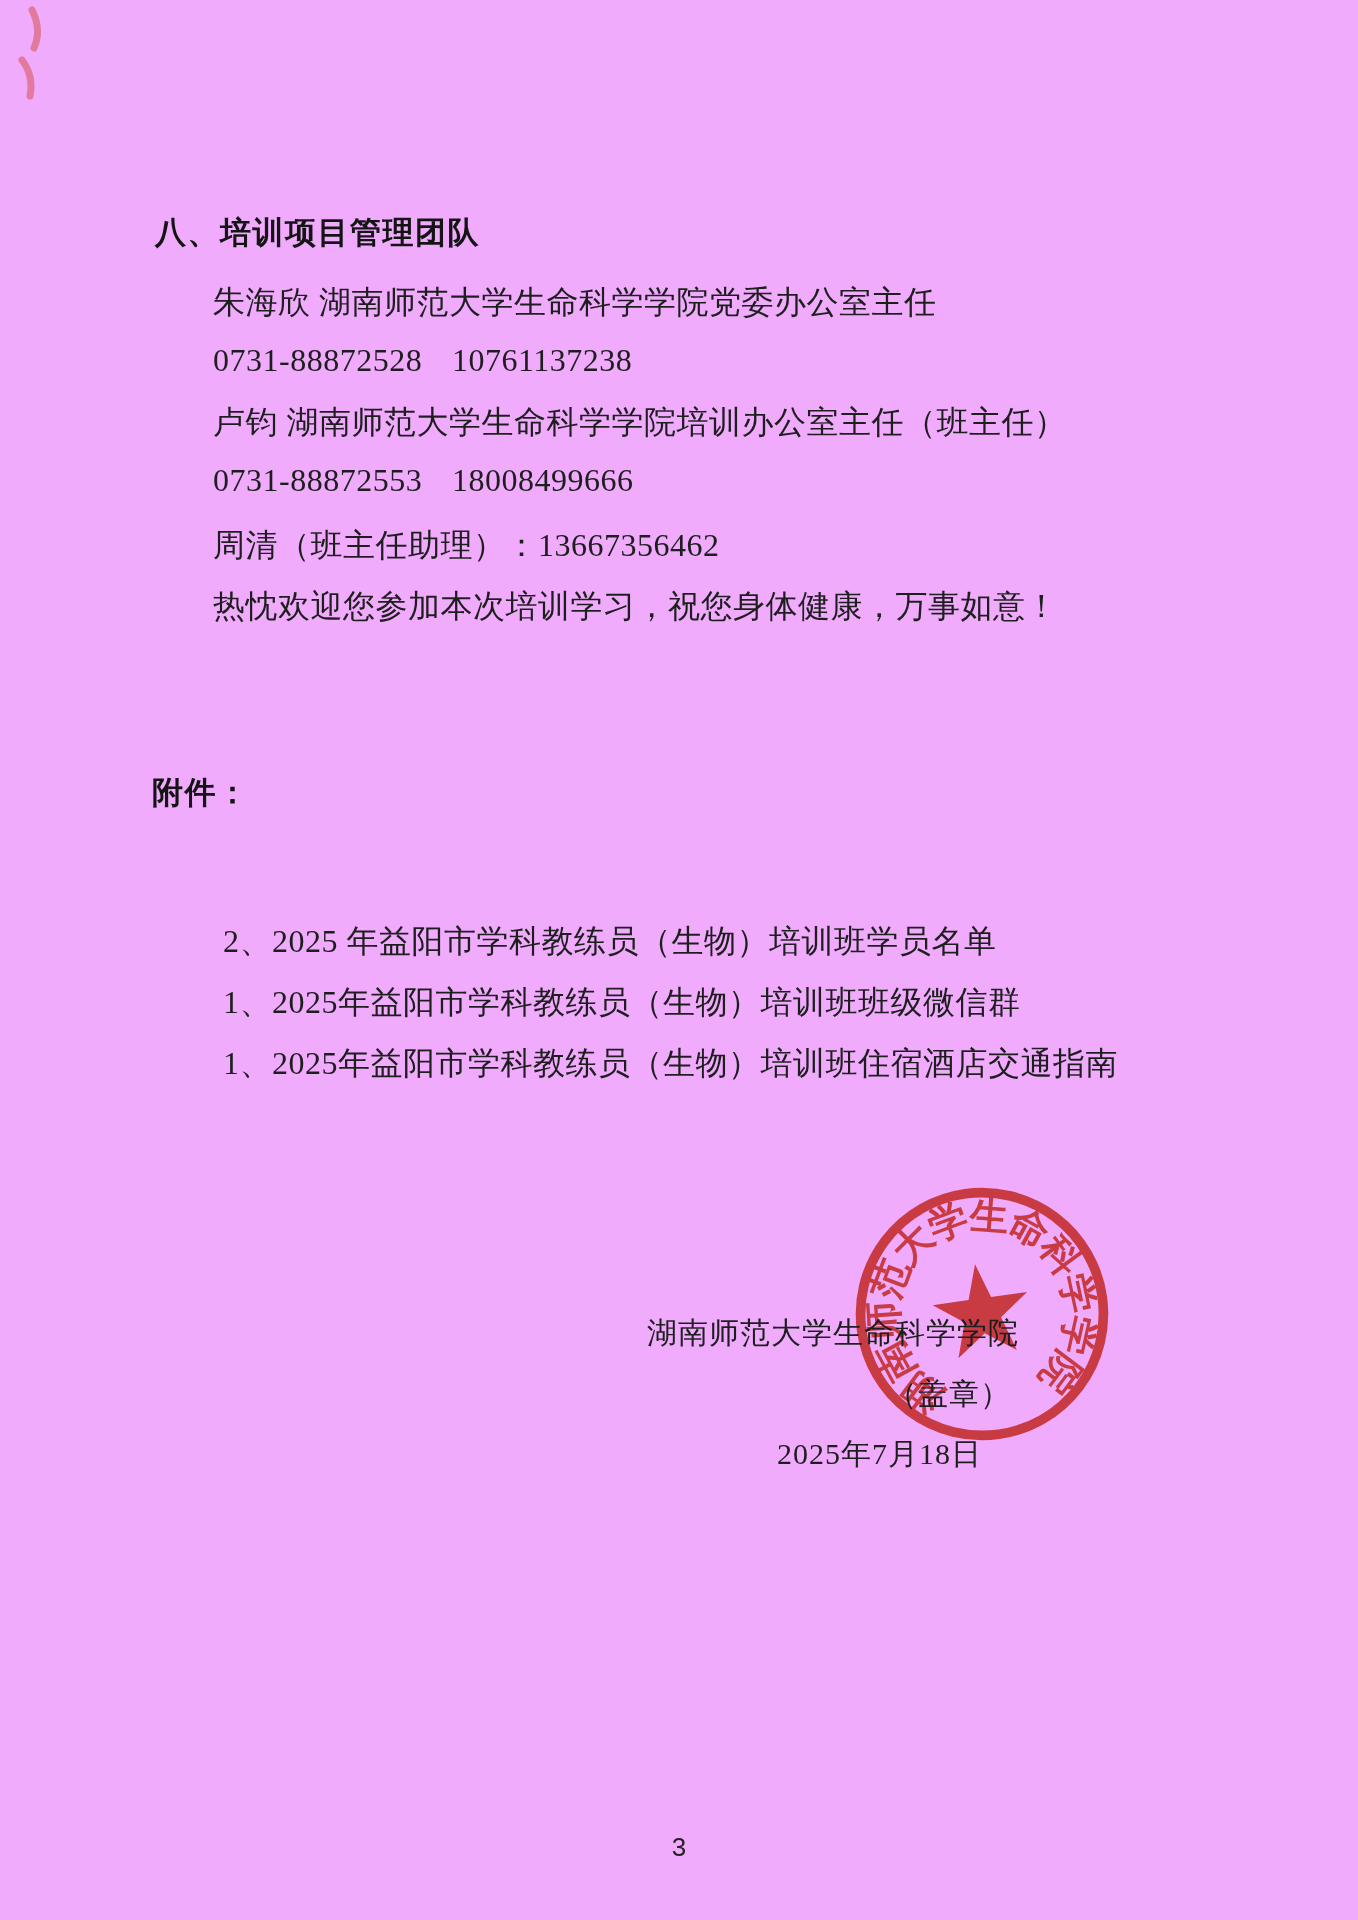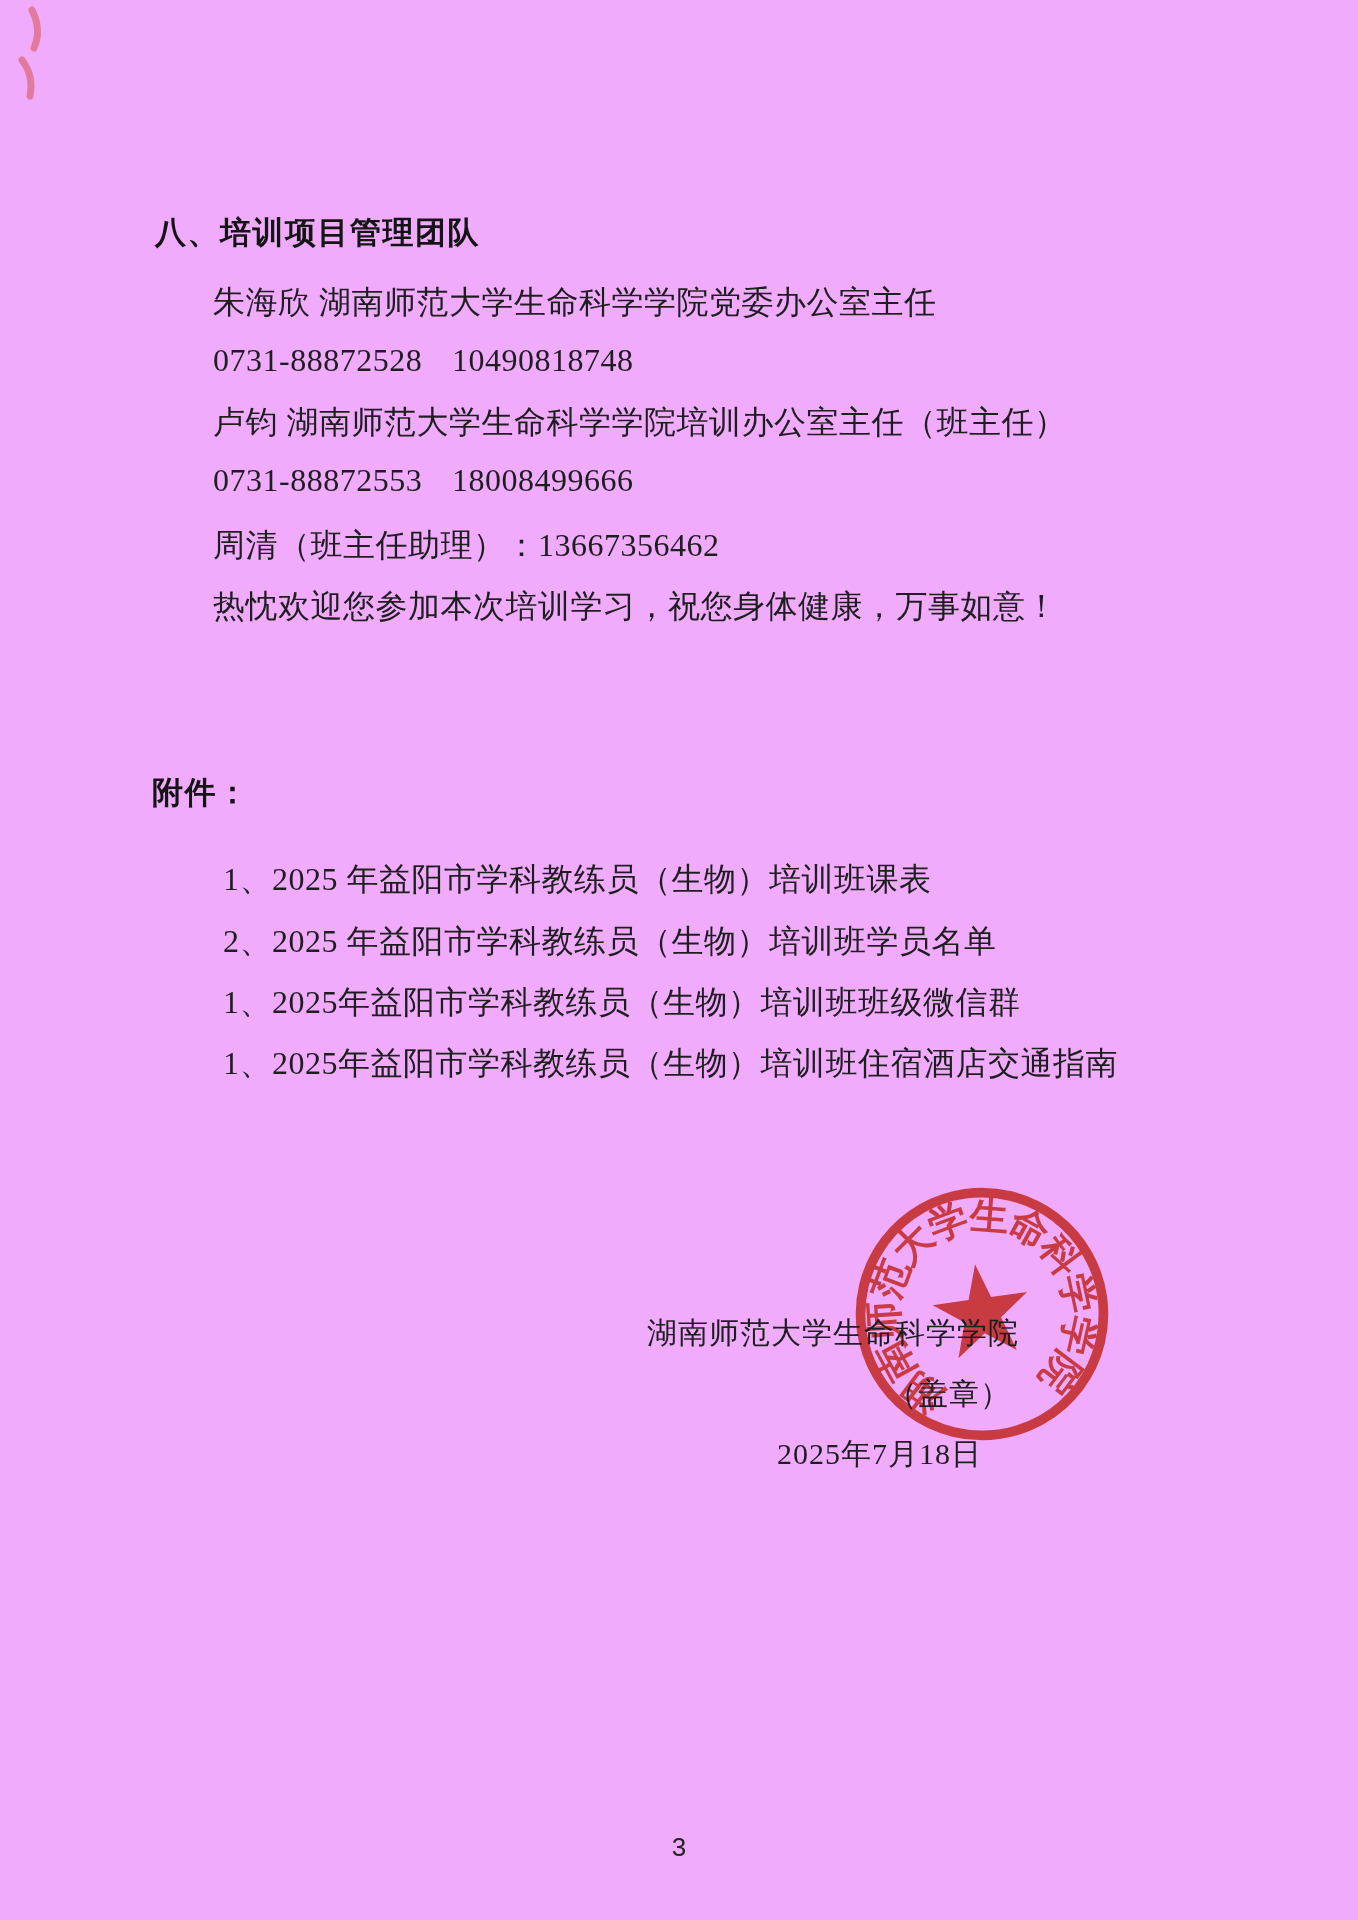--- a/index.html
+++ b/index.html
@@ -43,37 +43,36 @@
     <path d="M22,8 q10,20 2,38"></path>
     <path d="M12,58 q12,16 8,36"></path>
   </svg>
 
   <h2 class="abs heading" style="left:155px; top:212px;">八、培训项目管理团队</h2>
 
   <p class="abs body-text" style="left:213px; top:281px;">朱海欣 湖南师范大学生命科学学院党委办公室主任</p>
 
   <div class="abs" style="left:0; top:342px;">
     <span class="abs body-text" style="left:213px;">0731-88872528</span>
-    <span class="abs body-text" style="left:452px;">10490818748</span>
+    <span class="abs body-text" style="left:452px;">10761137238</span>
   </div>
 
   <p class="abs body-text" style="left:213px; top:401px;">卢钧 湖南师范大学生命科学学院培训办公室主任（班主任）</p>
 
   <div class="abs" style="left:0; top:462px;">
     <span class="abs body-text" style="left:213px;">0731-88872553</span>
     <span class="abs body-text" style="left:452px;text-align:right;">18008499666</span>
   </div>
 
   <p class="abs body-text" style="left:213px; top:524px;">周清（班主任助理）：13667356462</p>
 
   <p class="abs body-text" style="left:213px; top:585px;">热忱欢迎您参加本次培训学习，祝您身体健康，万事如意！</p>
 
   <h2 class="abs heading" style="left:152px; top:772px;">附件：</h2>
 
-  <p class="abs body-text" style="left:223px; top:858px;">1、2025 年益阳市学科教练员（生物）培训班课表</p>
   <p class="abs body-text" style="left:223px; top:920px;">2、2025 年益阳市学科教练员（生物）培训班学员名单</p>
   <p class="abs body-text" style="left:223px; top:981px;">1、2025年益阳市学科教练员（生物）培训班班级微信群</p>
   <p class="abs body-text" style="left:223px; top:1042px;">1、2025年益阳市学科教练员（生物）培训班住宿酒店交通指南</p>
 
   <svg class="stamp" viewBox="0 0 300 300">
     <circle class="ring" cx="150" cy="150" r="138"></circle>
     <polygon class="star" points="150,93 162.9,132.2 204.2,132.4 170.9,156.8 183.5,196.1 150,172 116.5,196.1 129.1,156.8 95.8,132.4 137.1,132.2"></polygon>
     <g id="seal-arc">
         <text transform="translate(70.8 229.2) rotate(-135.0)" text-anchor="middle" dominant-baseline="central">湖</text>
         <text transform="translate(45.1 189.1) rotate(-110.5)" text-anchor="middle" dominant-baseline="central">南</text>

